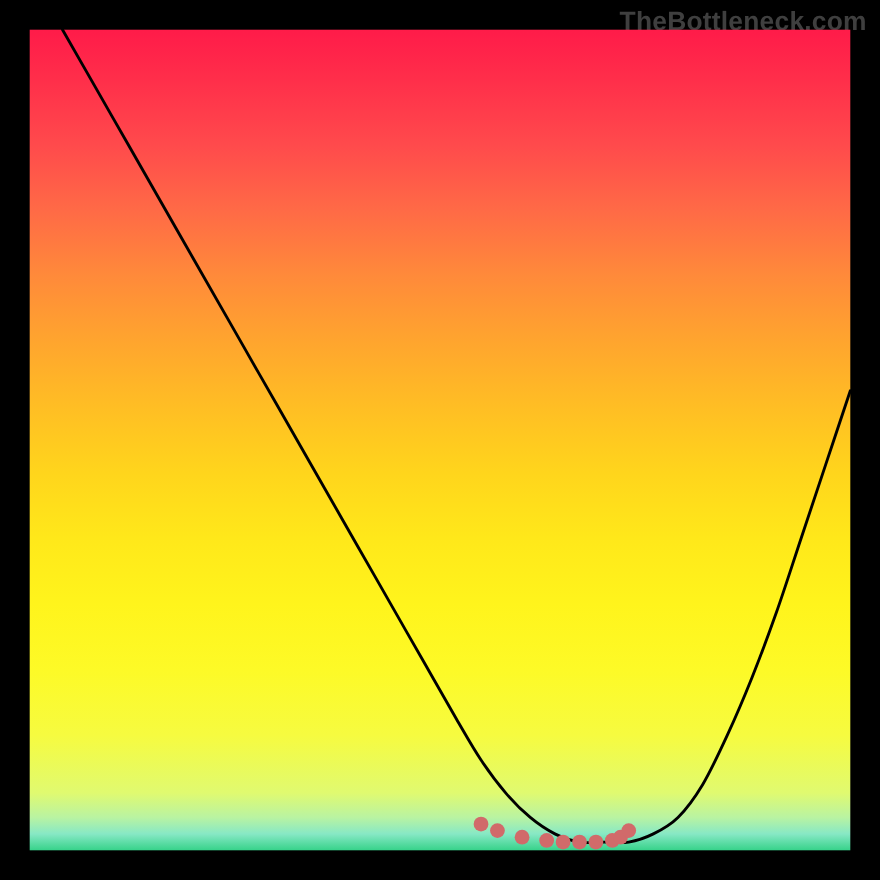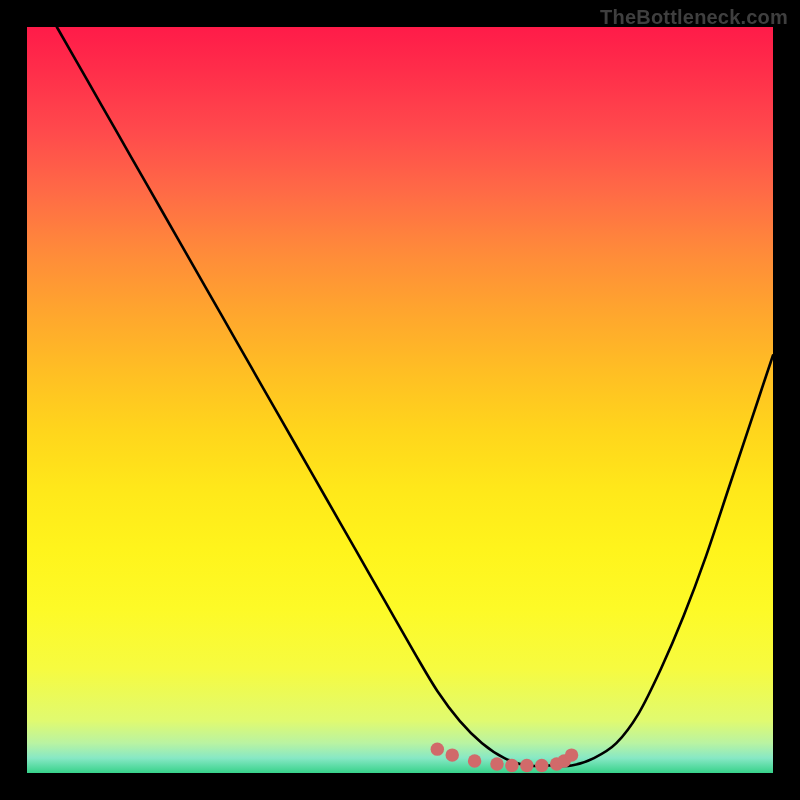--- a/index.html
+++ b/index.html
@@ -29,21 +29,21 @@
       #87e8c5 98%,
       #37d28a 100%
     );
   }
   .watermark {
     position: absolute;
     top: 6px;
     right: 12px;
     color: #3f3f3f;
     font-family: Arial, Helvetica, sans-serif;
-    font-size: 20px;
+    font-size: 24px;
     font-weight: 600;
     letter-spacing: 0.2px;
   }
   svg.curve {
     position: absolute;
     left: 0; top: 0;
     width: 746px; height: 746px;
     overflow: visible;
   }
 </style>

